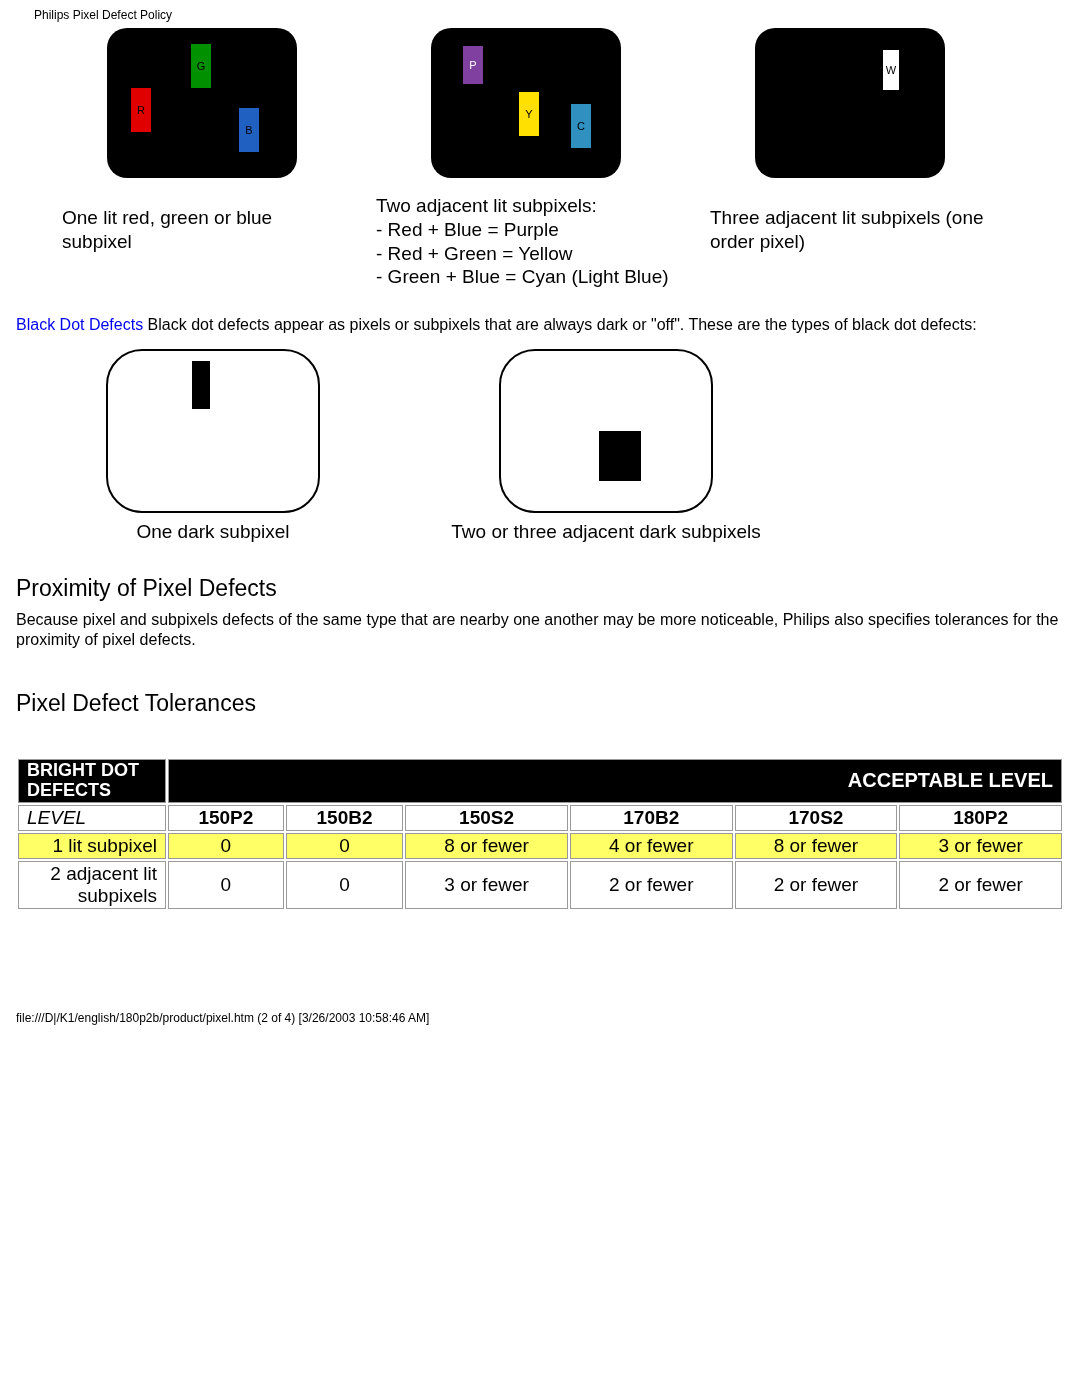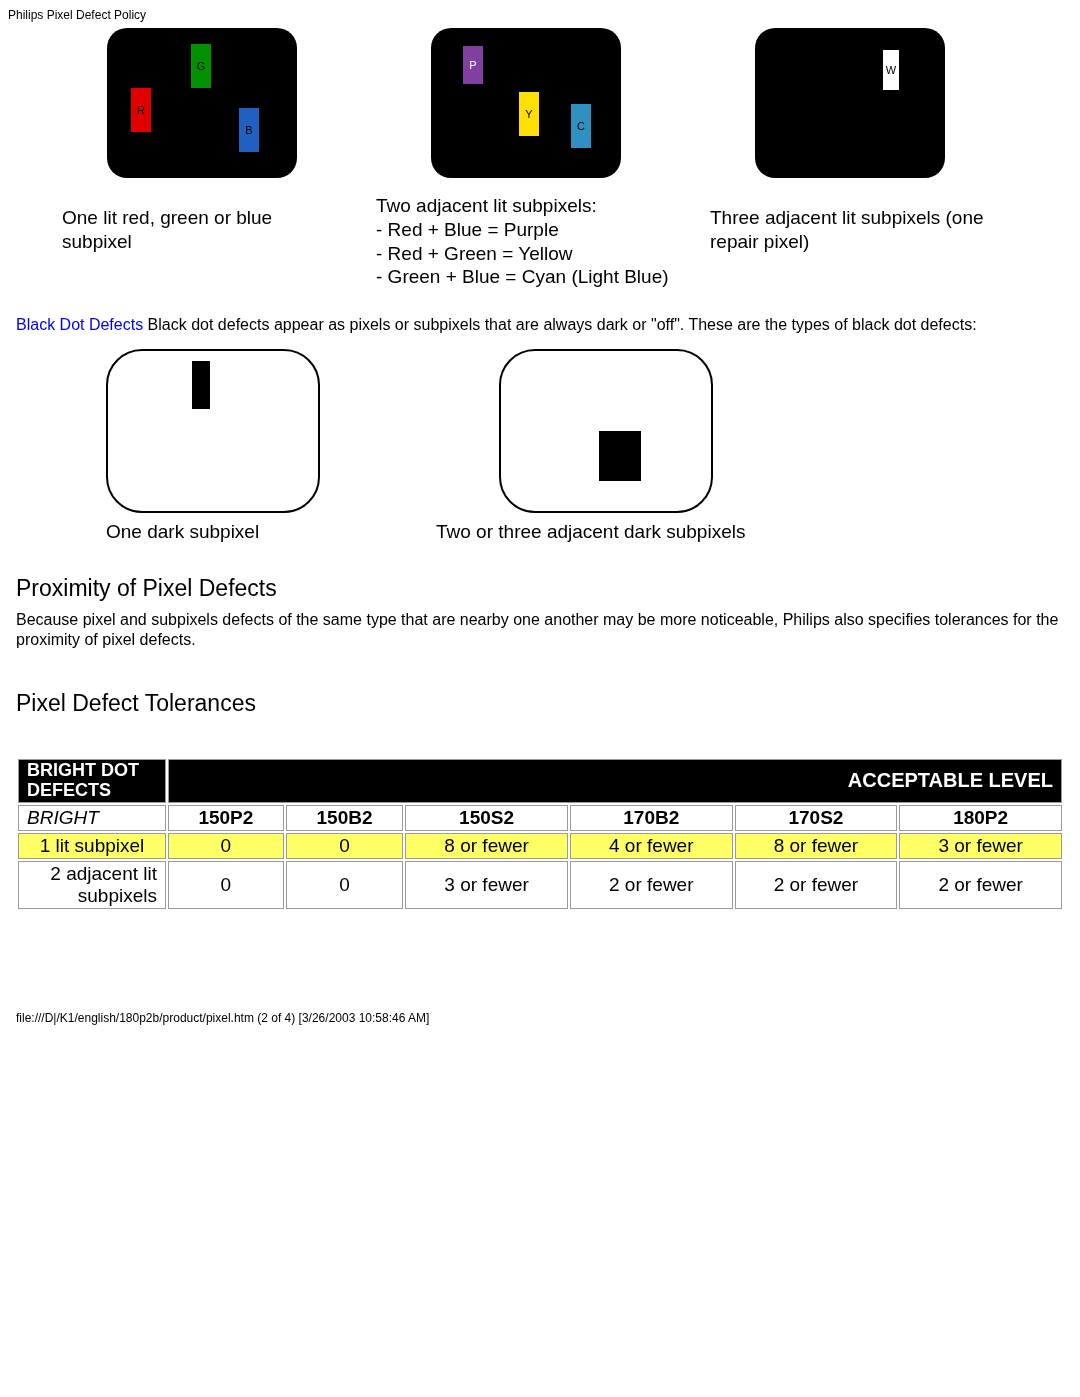--- a/index.html
+++ b/index.html
@@ -1,41 +1,41 @@
 <!DOCTYPE html>
 <html><head>
 <meta charset="utf-8">
 <style>
   html,body{margin:0;padding:0;background:#fff;color:#000;font-family:Helvetica,Arial,sans-serif}
   body{width:1080px}
   .page{padding:0 16px 10px 16px}
-  .header-title{font-size:12px;padding:8px 0 4px 8px}
+  .header-title{font-size:12px;padding:8px 0 4px 34px}
   .trio{display:flex;gap:34px;align-items:flex-start;margin-top:2px}
   .col{flex:0 0 auto}
   .screen{width:190px;height:150px;border-radius:20px;background:#000;position:relative;margin:0 auto}
   .col1{width:280px}
   .col2{width:300px}
   .col3{width:280px}
   .sub{position:absolute;width:20px;height:44px;display:flex;align-items:center;justify-content:center;font-size:11px;font-family:Helvetica,Arial,sans-serif;color:#000}
   .caption{font-size:19px;margin-top:16px;line-height:1.25}
   .para{font-size:16px;margin:26px 0 10px 0;line-height:1.25}
   .link{color:#0000ee}
   .duo{display:flex;gap:116px;margin-top:14px;margin-left:90px}
   .monitor{width:210px;height:160px;border:2px solid #000;border-radius:36px;background:#fff;position:relative}
   .blk{position:absolute;background:#000}
-  .dcap{text-align:left;font-size:19px;margin-top:8px}
+  .dcap{text-align:center;font-size:19px;margin-top:8px}
   h2{font-weight:400;font-size:23px;margin:32px 0 8px 0}
   table{border-collapse:separate;border-spacing:2px;width:100%;margin-top:8px}
   th,td{border:1px solid #9a9a9a;padding:1px 8px;font-size:19px;vertical-align:middle}
   .thead td{background:#000;color:#fff;font-weight:bold}
   .thead .big{text-align:right;font-size:20px}
   .mrow td{background:#fff;font-weight:bold;text-align:center}
   .mrow td.model{font-style:italic;text-align:left;font-weight:normal}
   .yrow td{background:#ffff66;text-align:center}
-  .yrow td.rowlabel{text-align:center}
+  .yrow td.rowlabel{text-align:right}
   .wrow td{background:#fff;text-align:center}
   .wrow td.rowlabel{text-align:right}
   .footer{font-size:12px;padding:90px 0 6px 16px}
 </style>
 </head>
 <body>
 
 <div class="header-title">Philips Pixel Defect Policy</div>
 
 <div class="page">
@@ -59,21 +59,21 @@
         <div>Two adjacent lit subpixels:</div>
         <div>- Red + Blue = Purple</div>
         <div>- Red + Green = Yellow</div>
         <div>- Green + Blue = Cyan (Light Blue)</div>
       </div>
     </div>
     <div class="col col3">
       <div class="screen">
         <div class="sub" style="background:#fff;left:128px;top:22px;width:16px;height:40px">W</div>
       </div>
-      <div class="caption" style="margin-top:28px">Three adjacent lit subpixels (one repair pixel)</div>
+      <div class="caption" style="margin-top:28px">Three adjacent lit subpixels (one order pixel)</div>
     </div>
   </div>
 
   <div class="para">
     <span class="link">Black Dot Defects</span><span> Black dot defects appear as pixels or subpixels that are always dark or "off". These are the types of black dot defects:</span>
   </div>
 
   <div class="duo">
     <div>
       <div class="monitor">
@@ -94,21 +94,21 @@
 
   <h2 style="margin-top:40px">Pixel Defect Tolerances</h2>
 
   <table style="margin-top:40px">
     <tbody>
         <tr class="thead">
       <td style="width:130px;font-size:18px;line-height:1.1">BRIGHT DOT DEFECTS</td>
       <td class="big" colspan="6">ACCEPTABLE LEVEL</td>
     </tr>
     <tr class="mrow">
-      <td class="model">BRIGHT</td>
+      <td class="model">LEVEL</td>
       <td>150P2</td>
       <td>150B2</td>
       <td>150S2</td>
       <td>170B2</td>
       <td>170S2</td>
       <td>180P2</td>
     </tr>
     <tr class="yrow">
       <td class="rowlabel">1 lit subpixel</td>
       <td>0</td>

